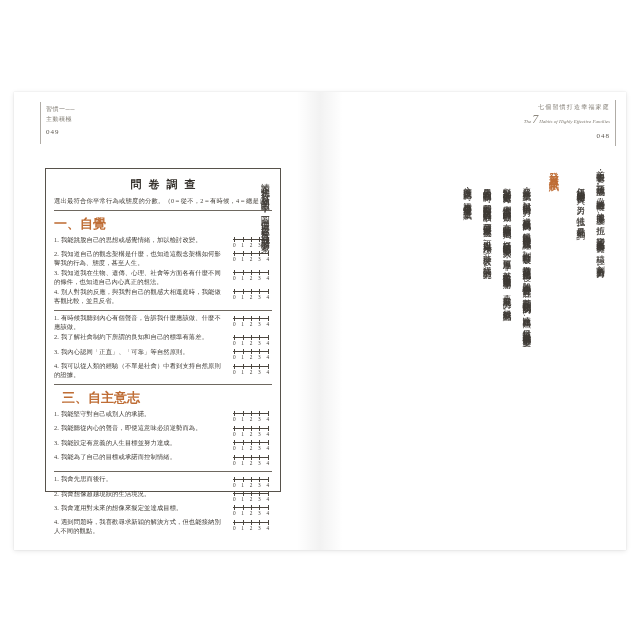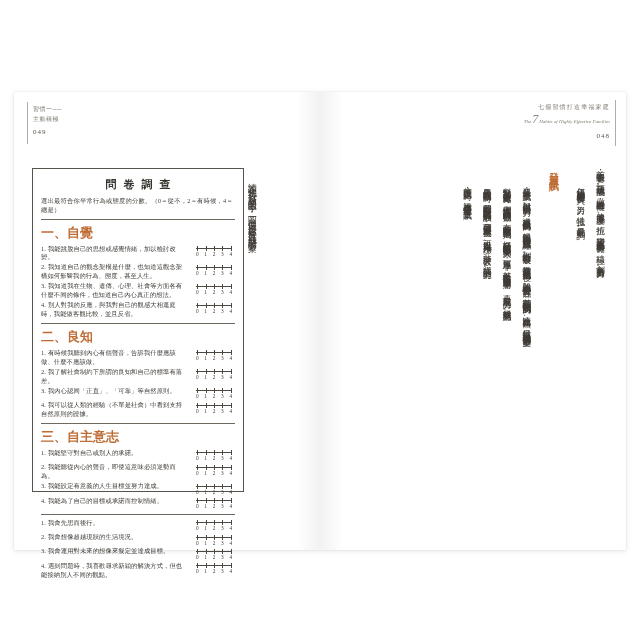--- a/index.html
+++ b/index.html
@@ -2,30 +2,30 @@
 <html><head>
 <meta charset="utf-8">
 <style>
   html,body{margin:0;padding:0;background:#ffffff;width:640px;height:640px;overflow:hidden;
     font-family:"Liberation Serif","DejaVu Serif",serif;}
   .spread{position:absolute;left:14px;top:92px;width:612px;height:458px;background:#fff;
     box-shadow:0 1px 5px rgba(0,0,0,0.10),0 0 1px rgba(0,0,0,0.15);}
   .gutter{position:absolute;left:50%;top:0;width:46px;height:100%;transform:translateX(-50%);
     background:linear-gradient(to right,rgba(0,0,0,0) 0%,rgba(0,0,0,0.05) 50%,rgba(0,0,0,0) 100%);}
   .page{position:absolute;top:0;height:100%;width:306px;}
-  .page-left{left:0;}
+  .page-left{left:13px;}
   .page-right{right:0;}
 
   
   .lp-rule{position:absolute;left:13px;top:10px;width:1px;height:42px;background:#b0aca6;}
   .lp-head{position:absolute;left:19px;top:13px;font-size:6px;color:#7d786f;line-height:1.6;letter-spacing:0.5px;}
   .lp-pagenum{position:absolute;left:19px;top:36px;font-size:7px;color:#5c574f;letter-spacing:1px;}
 
   
-  .qbox{position:absolute;left:18px;top:76px;width:212px;height:324px;border:1px solid #57524b;
+  .qbox{position:absolute;left:18px;top:76px;width:236px;height:324px;border:1px solid #57524b;
     padding:5px 8px;box-sizing:border-box;background:#fff;}
   .q-title{text-align:center;font-size:11px;font-weight:bold;letter-spacing:7px;text-indent:7px;
     color:#37332e;padding:3px 0 5px;}
   .q-sub{font-size:6.3px;color:#45413b;padding-bottom:4px;letter-spacing:0.2px;}
   .q-section{border-top:1px solid #6e6860;padding:2px 0 3px;}
   .q-heading{font-size:13px;font-weight:bold;margin:2px 0 2.5px;}
   .q-item{display:flex;align-items:flex-start;margin:1.6px 0;}
   .q-text{flex:1;font-size:6.3px;line-height:1.38;color:#3e3a35;letter-spacing:0.1px;}
   .q-num{margin-right:2px;}
   .scale{width:42px;margin-left:5px;padding-top:1.5px;flex:none;}
@@ -145,21 +145,20 @@
                   <span>0</span>
                   <span>1</span>
                   <span>2</span>
                   <span>3</span>
                   <span>4</span>
                 </div>
               </div>
             </div>
           </div>
           <div class="q-section">
-            <div class="q-heading" style="color: rgb(191, 109, 53);">二、良知</div>
             <div class="q-item">
               <div class="q-text"><span class="q-num">1.</span><span>有時候我聽到內心有個聲音，告訴我什麼應該做、什麼不應該做。</span></div>
               <div class="scale">
                 <div class="scale-line">
                   <span class="scale-tick"></span>
                   <span class="scale-tick"></span>
                   <span class="scale-tick"></span>
                   <span class="scale-tick"></span>
                   <span class="scale-tick"></span>
                 </div>
@@ -224,21 +223,21 @@
                   <span>0</span>
                   <span>1</span>
                   <span>2</span>
                   <span>3</span>
                   <span>4</span>
                 </div>
               </div>
             </div>
           </div>
           <div class="q-section">
-            <div class="q-heading" style="color: rgb(191, 109, 53);">三、自主意志</div>
+            <div class="q-heading" style="color: rgb(191, 109, 53); margin-left: 8px;">三、自主意志</div>
             <div class="q-item">
               <div class="q-text"><span class="q-num">1.</span><span>我能堅守對自己或別人的承諾。</span></div>
               <div class="scale">
                 <div class="scale-line">
                   <span class="scale-tick"></span>
                   <span class="scale-tick"></span>
                   <span class="scale-tick"></span>
                   <span class="scale-tick"></span>
                   <span class="scale-tick"></span>
                 </div>

